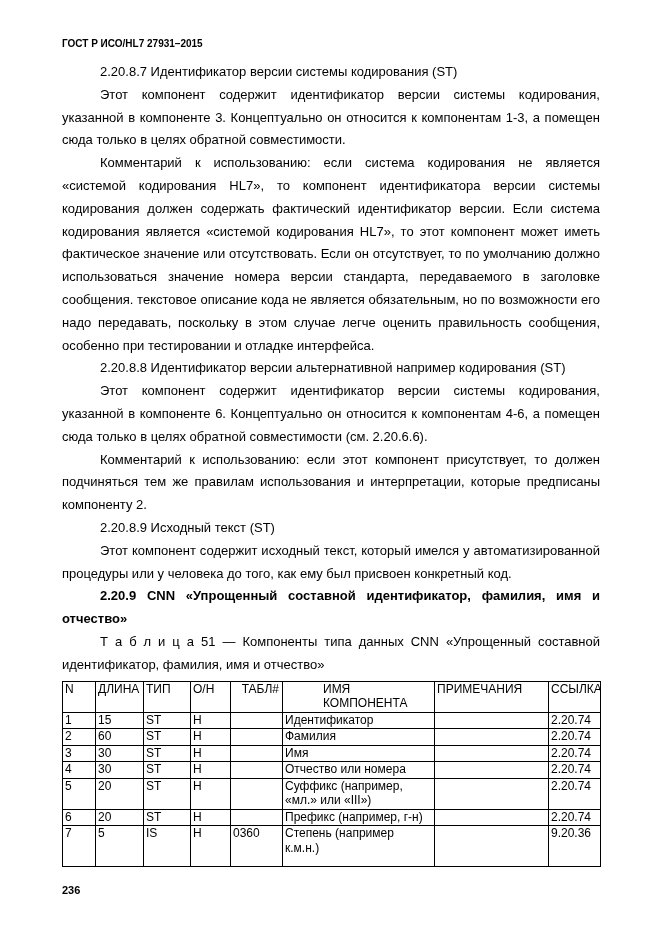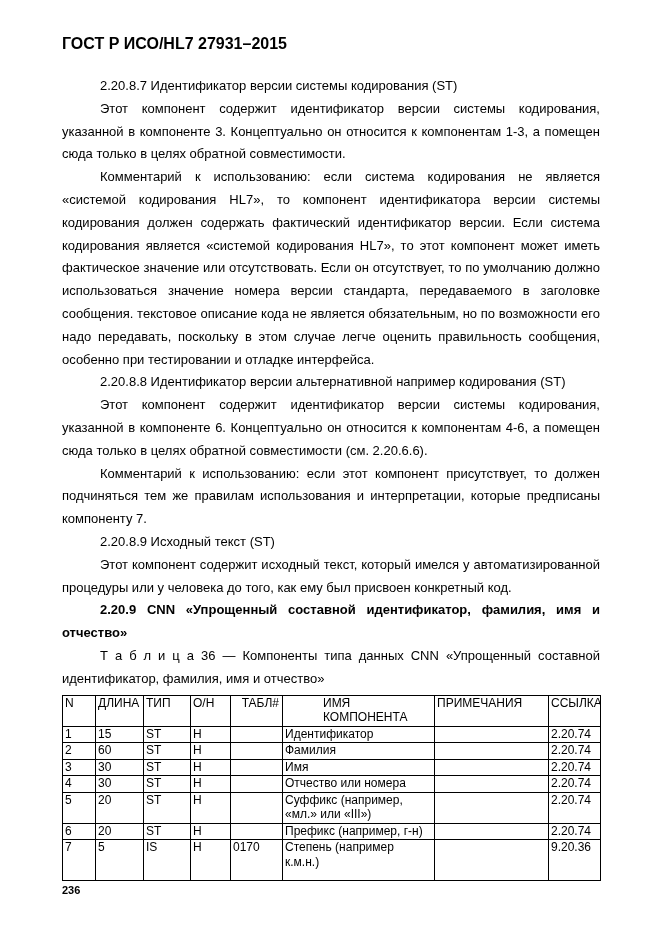--- a/index.html
+++ b/index.html
@@ -12,23 +12,23 @@
     font-family: "Liberation Sans", sans-serif;
     position: relative;
     overflow: hidden;
   }
   .page {
     padding: 36px 61px 0 62px;
     width: 661px;
   }
   .doc-header {
     font-weight: 700;
-    font-size: 16px;
+    font-size: 10px;
     line-height: 15px;
-    margin-bottom: 24px;
+    margin-bottom: 10px;
   }
   .doc-body { width: 538px; }
   .para {
     margin: 0;
     font-size: 13px;
     line-height: 22.8px;
     text-align: justify;
     text-indent: 38px;
   }
   .para.bold { font-weight: 700; }
@@ -72,25 +72,25 @@
 
   <div class="doc-header">ГОСТ Р ИСО/HL7 27931–2015</div>
 
   <div class="doc-body">
 
   <p class="para">2.20.8.7 Идентификатор версии системы кодирования (ST)</p>
       <p class="para">Этот компонент содержит идентификатор версии системы кодирования, указанной в компоненте 3. Концептуально он относится к компонентам 1-3, а помещен сюда только в целях обратной совместимости.</p>
       <p class="para">Комментарий к использованию: если система кодирования не является «системой кодирования HL7», то компонент идентификатора версии системы кодирования должен содержать фактический идентификатор версии. Если система кодирования является «системой кодирования HL7», то этот компонент может иметь фактическое значение или отсутствовать. Если он отсутствует, то по умолчанию должно использоваться значение номера версии стандарта, передаваемого в заголовке сообщения. текстовое описание кода не является обязательным, но по возможности его надо передавать, поскольку в этом случае легче оценить правильность сообщения, особенно при тестировании и отладке интерфейса.</p>
       <p class="para">2.20.8.8 Идентификатор версии альтернативной например кодирования (ST)</p>
       <p class="para">Этот компонент содержит идентификатор версии системы кодирования, указанной в компоненте 6. Концептуально он относится к компонентам 4-6, а помещен сюда только в целях обратной совместимости (см. 2.20.6.6).</p>
-      <p class="para">Комментарий к использованию: если этот компонент присутствует, то должен подчиняться тем же правилам использования и интерпретации, которые предписаны компоненту 7.</p>
+      <p class="para">Комментарий к использованию: если этот компонент присутствует, то должен подчиняться тем же правилам использования и интерпретации, которые предписаны компоненту 2.</p>
       <p class="para">2.20.8.9 Исходный текст (ST)</p>
       <p class="para">Этот компонент содержит исходный текст, который имелся у автоматизированной процедуры или у человека до того, как ему был присвоен конкретный код.</p>
       <p class="para bold">2.20.9 CNN «Упрощенный составной идентификатор, фамилия, имя и отчество»</p>
-      <p class="para">Т а б л и ц а 36 — Компоненты типа данных CNN «Упрощенный составной идентификатор, фамилия, имя и отчество»</p>
+      <p class="para">Т а б л и ц а 51 — Компоненты типа данных CNN «Упрощенный составной идентификатор, фамилия, имя и отчество»</p>
     </div>
 
   <table class="components-table">
     <thead>
       <tr>
           <th>N</th>
           <th>ДЛИНА</th>
           <th>ТИП</th>
           <th>О/Н</th>
           <th>ТАБЛ#</th>
@@ -158,21 +158,21 @@
           <td></td>
           <td>Префикс (например, г-н)</td>
           <td></td>
           <td>2.20.74</td>
         </tr>
         <tr>
           <td>7</td>
           <td>5</td>
           <td>IS</td>
           <td>Н</td>
-          <td>0170</td>
+          <td>0360</td>
           <td>Степень (например к.м.н.)</td>
           <td></td>
           <td>9.20.36</td>
         </tr>
       </tbody>
   </table>
 
 </div>
 
 <div class="page-number">236</div>

